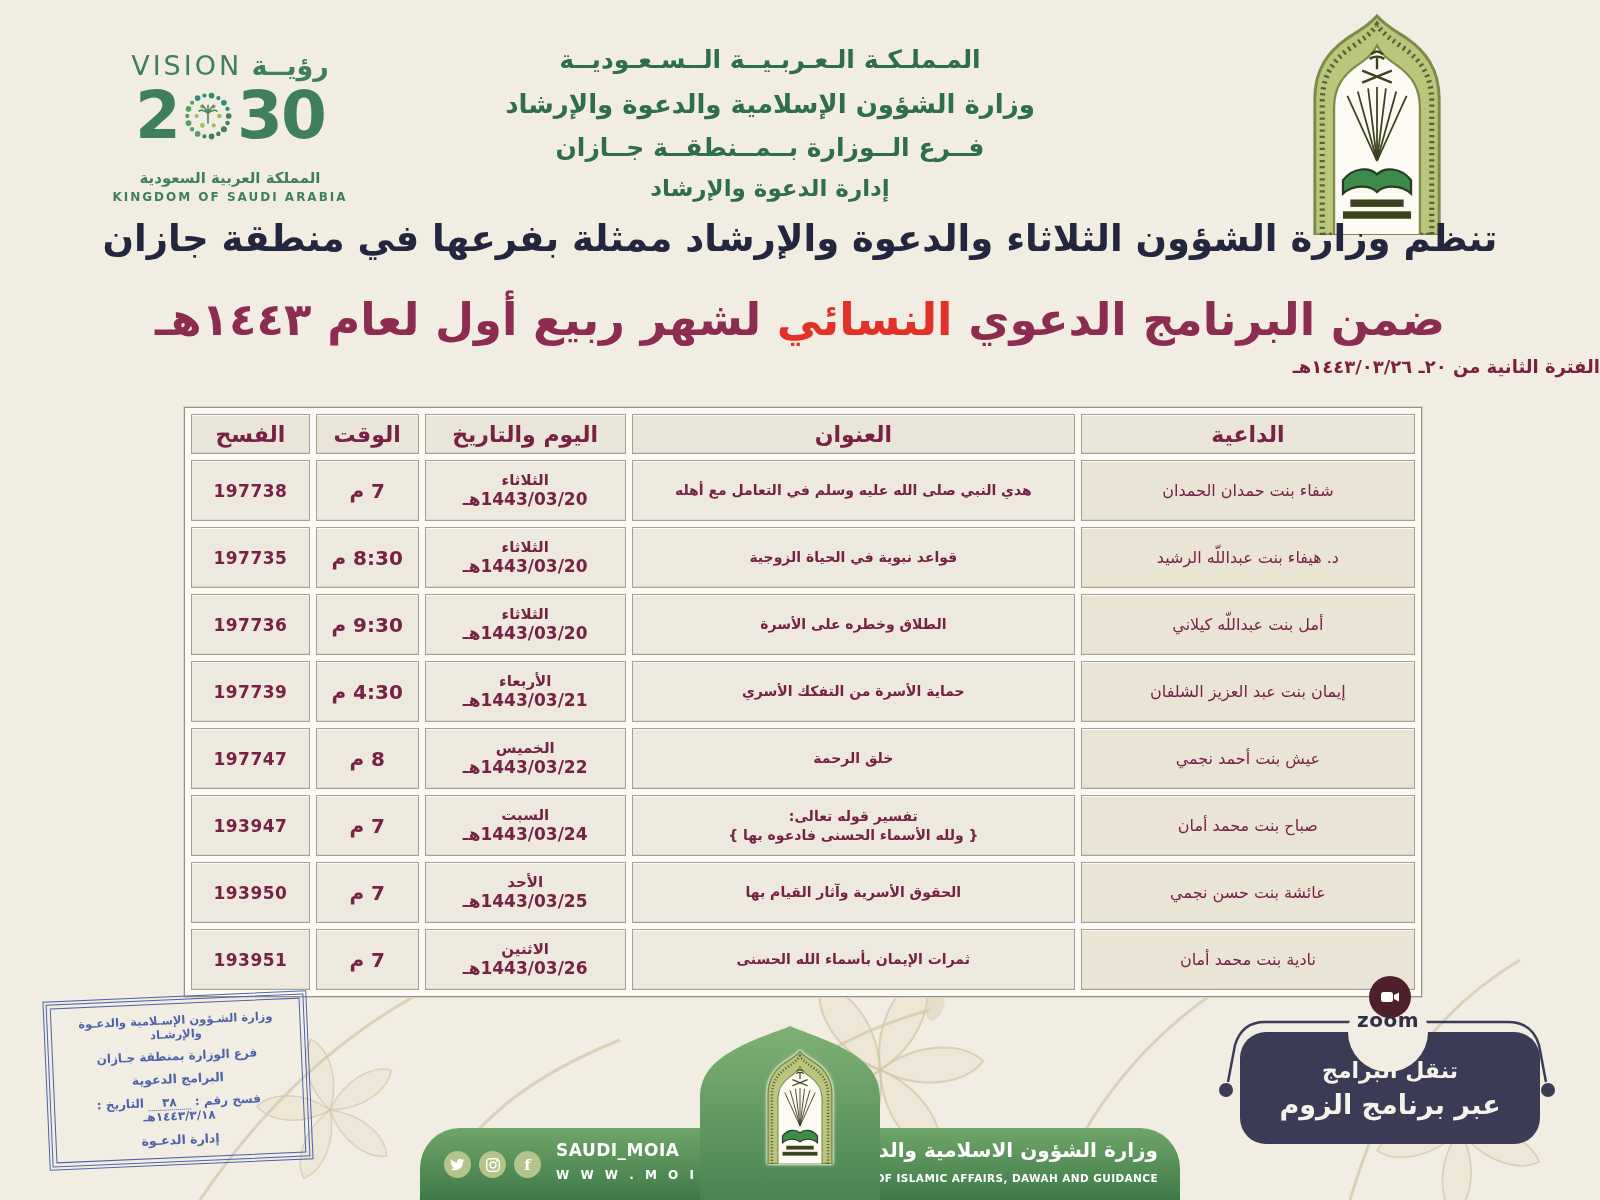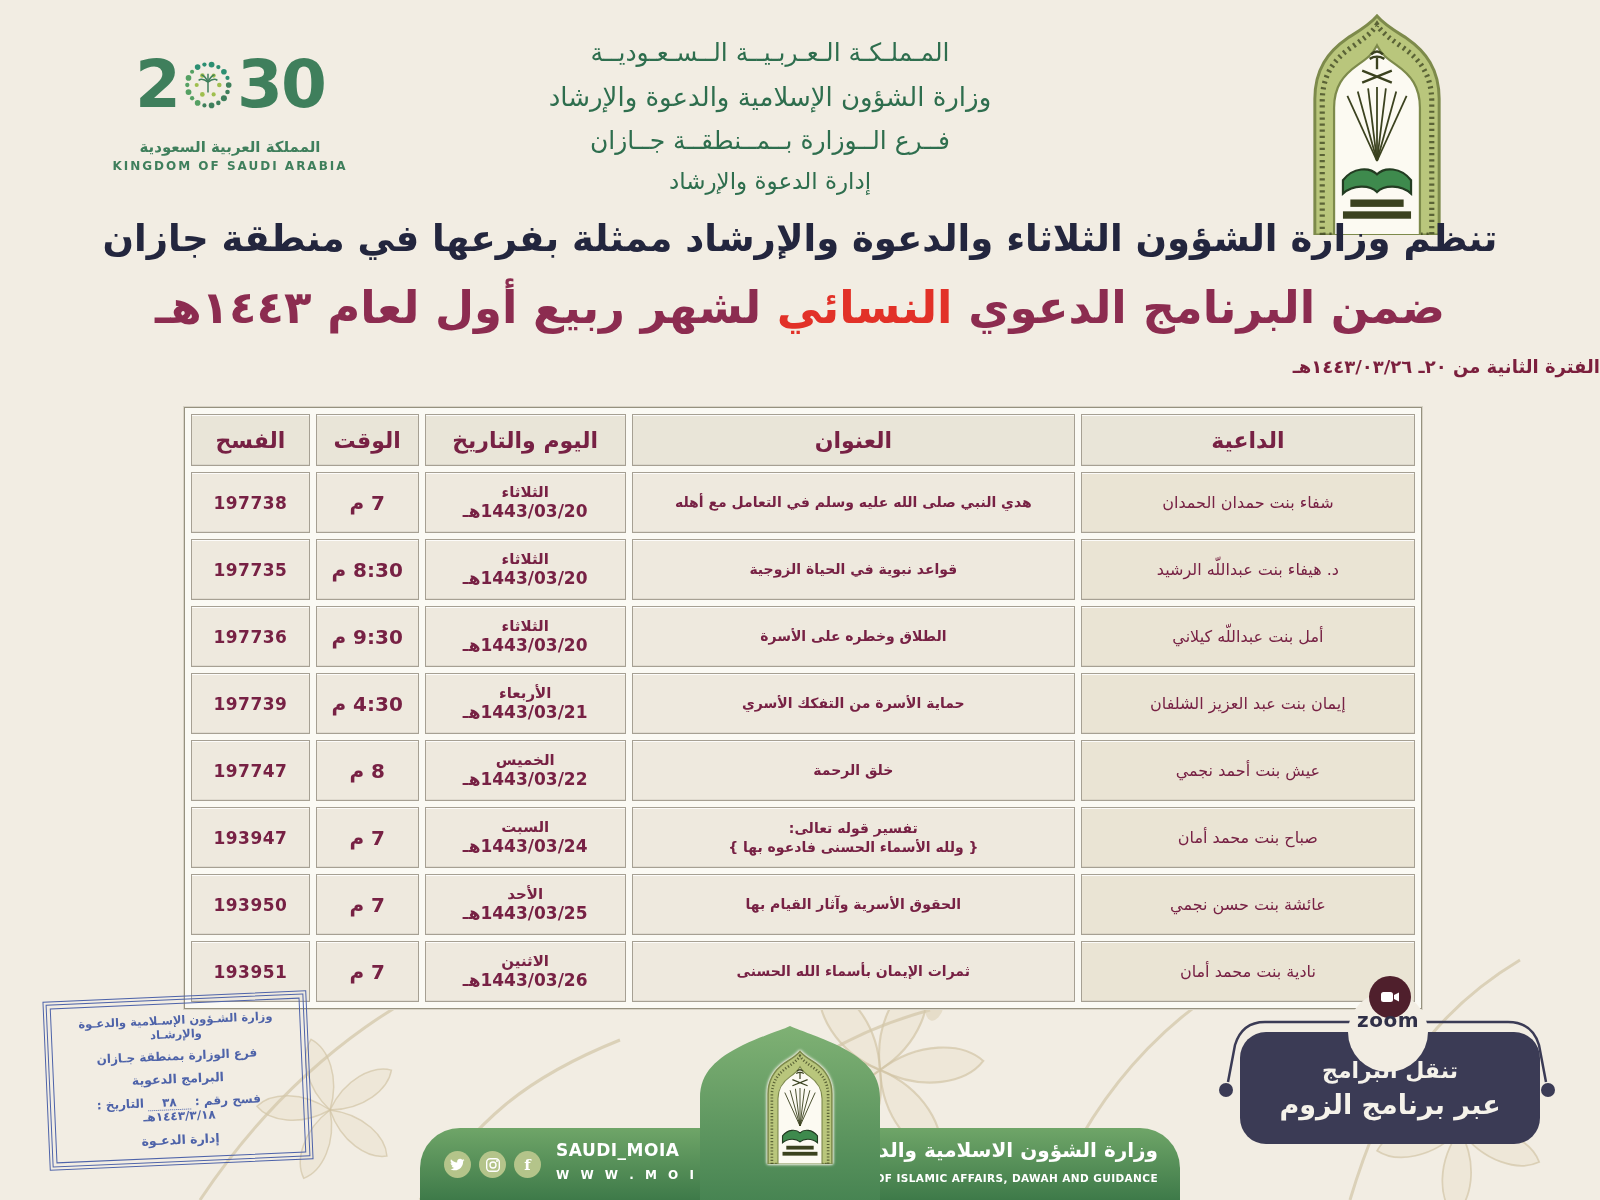--- a/index.html
+++ b/index.html
@@ -11,43 +11,43 @@
   
   .vision { left:80px; top:50px; width:300px; text-align:center; color:#3f7f5c; z-index:2; }
   .vision-row1 { font-size:27px; font-weight:bold; direction:rtl; letter-spacing:1px; }
   .vision-row1 .en { font-weight:500; letter-spacing:3px; }
   .vision-row2 { display:flex; justify-content:center; align-items:center; margin-top:2px; }
   .vision-digit { font-size:66px; font-weight:bold; line-height:1; letter-spacing:-2px; }
   .vision-row3 { font-size:15px; font-weight:bold; margin-top:20px; direction:rtl; }
   .vision-row4 { font-size:12px; font-weight:bold; letter-spacing:2px; margin-top:3px; }
 
   
-  .letterhead { left:470px; top:38px; width:600px; text-align:center; direction:rtl;
-                color:#2e6e4e; font-weight:normal; z-index:2; }
+  .letterhead { left:470px; top:45px; width:600px; text-align:center; direction:rtl;
+                color:#2e6e4e; font-weight:bold; z-index:2; }
   .lh-1 { font-size:25px; margin-bottom:15px; }
   .lh-2 { font-size:26px; margin-bottom:14px; }
   .lh-3 { font-size:25px; margin-bottom:13px; }
   .lh-4 { font-size:23px; }
 
   .emblem-large { left:1303px; top:13px; z-index:2; }
 
   
   .title-line { left:0; width:1600px; text-align:center; direction:rtl; white-space:nowrap; z-index:2; }
   .t1 { top:217px; font-size:37px; font-weight:bold; color:#23263e; }
-  .t2 { top:281px; font-size:45px; font-weight:bold; color:#8c2c50; }
+  .t2 { top:293px; font-size:45px; font-weight:bold; color:#8c2c50; }
   .t2 .hl { color:#e23128; }
   .t3 { top:356px; font-size:18px; font-weight:bold; color:#7b1f3d;text-align:right; }
 
   
   .table-wrap { left:184px; top:407px; width:1238px; background:#fbfaf4;
                 border:1px solid #96917f; box-shadow:0 0 0 1px #d8d3c6; z-index:2; }
   table { width:100%; border-collapse:separate; border-spacing:6px; direction:rtl; table-layout:fixed; }
   td, th { border:1px solid #a6a093; color:#772144; text-align:center; vertical-align:middle;
            box-shadow: inset 0 1px 0 rgba(255,255,255,.85), inset 0 -1px 0 rgba(0,0,0,.06); }
-  th { background:#e9e5d8; height:52px; font-size:22px; font-weight:bold; }
+  th { background:#e9e5d8; height:40px; font-size:22px; font-weight:bold; }
   td { background:rgba(236,231,219,.9); height:61px; }
   td.c-name { background:rgba(231,224,207,.88); font-size:16px; font-weight:normal; }
   td.c-title { font-size:14px; font-weight:bold; white-space:pre-line; line-height:1.35; }
   td.c-when { line-height:1.25; }
   .day { font-size:15px; font-weight:bold; }
   .date { font-size:17px; font-weight:bold; direction:rtl; }
   td.c-time { font-size:20px; font-weight:bold; direction:rtl; }
   td.c-permit { font-size:17px; font-weight:bold; letter-spacing:.5px; }
 
   
@@ -161,20 +161,24 @@
       <path d="M1350,1200 C1380,1100 1420,1020 1520,960"></path>
     </g>
     <g fill="#ddd2b8" fill-opacity="0.6">
       <ellipse cx="560" cy="925" rx="10" ry="18" transform="rotate(-20 560 925)"></ellipse>
       <ellipse cx="935" cy="1005" rx="9" ry="16" transform="rotate(15 935 1005)"></ellipse>
       <ellipse cx="1295" cy="945" rx="10" ry="17" transform="rotate(25 1295 945)"></ellipse>
     </g>
   </svg>
 
   <div class="abs vision">
+    <div class="vision-row1">
+      <span>رؤيــة</span>
+      <span class="en">VISION</span>
+    </div>
     <div class="vision-row2">
       <span class="vision-digit">2</span>
       <svg width="58" height="64" viewBox="0 0 58 68">
         <g fill="#3f7f5c">
           <circle cx="51" cy="34" r="3"></circle>
             <circle cx="49.7" cy="41.5" r="2.4"></circle>
             <circle cx="45.9" cy="48.1" r="3.2"></circle>
           <circle cx="40" cy="53" r="2.4"></circle>
             <circle cx="32.8" cy="55.7" r="3"></circle>
             <circle cx="25.2" cy="55.7" r="2.2"></circle>

